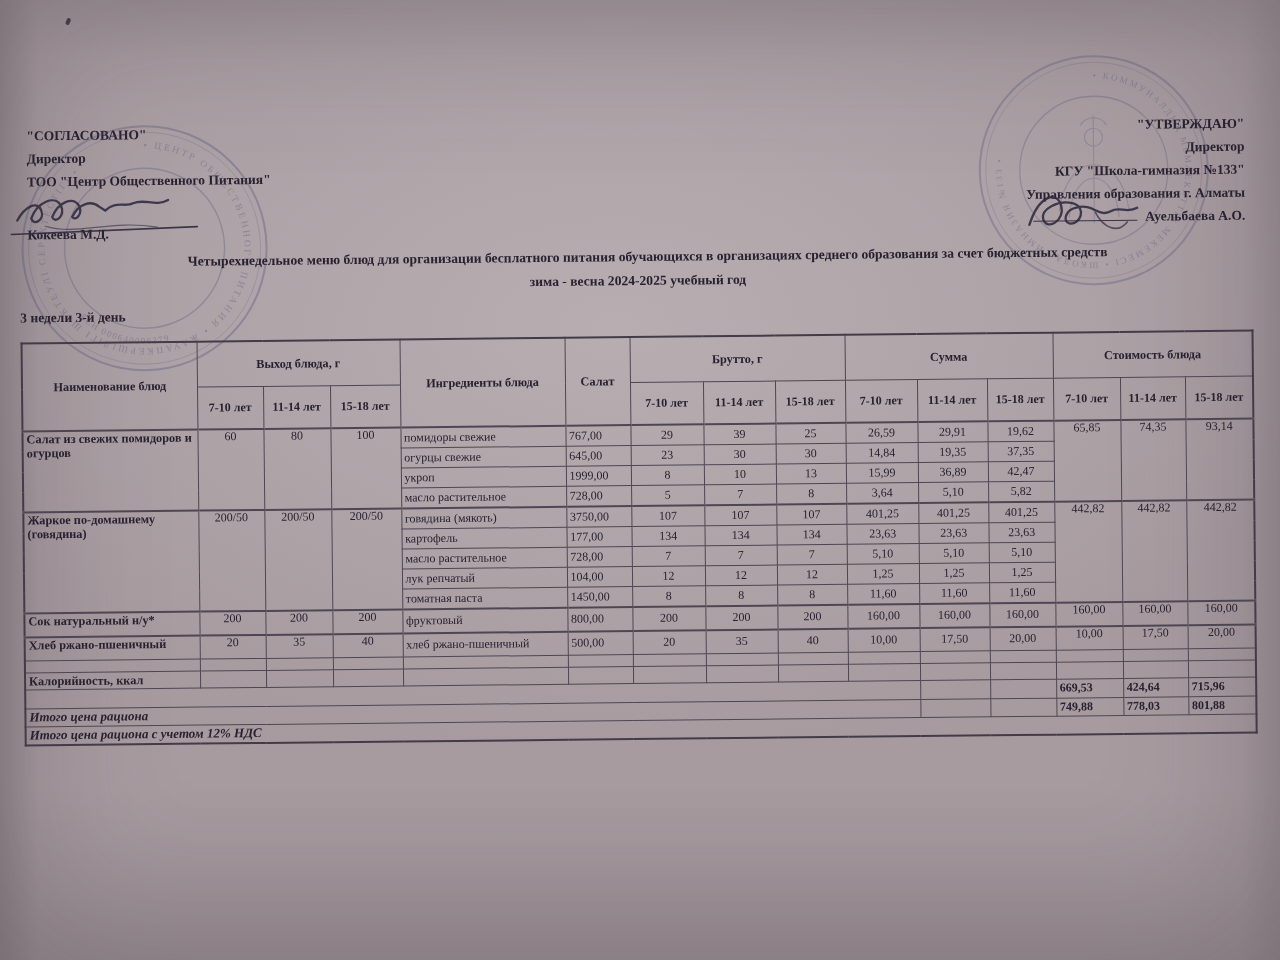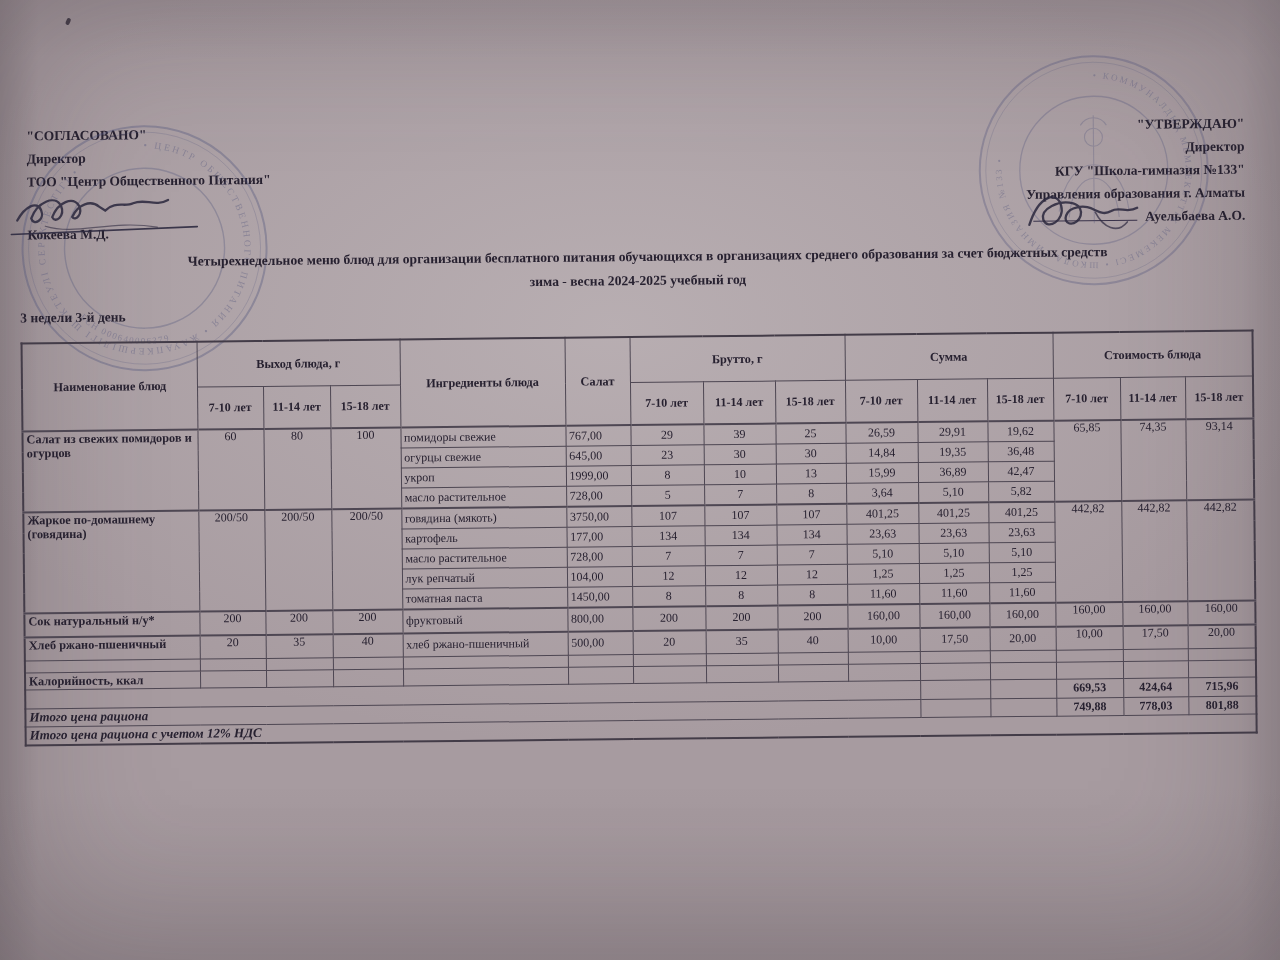--- a/index.html
+++ b/index.html
@@ -40,21 +40,21 @@
   .menu thead tr.hr2 th{height:41px;font-size:12px;}
   .menu thead th{border-bottom-width:1.5px;}
   .c-name{ text-align:left;font-weight:700;vertical-align:top;white-space:normal!important;font-size:12.3px;padding:1px 4px;line-height:1.25;}
   .c-vyhod{text-align:center;vertical-align:top;padding-top:2px;}
   .c-ingr{ text-align:left;padding-left:5px;}
   .c-price{text-align:left;padding-right:6px;}
   .c-num{  text-align:center;}
   .c-cost{ text-align:center;vertical-align:top;padding-top:2px;}
   .c-callabel{text-align:left;font-weight:700;padding-left:4px;font-size:12.4px;}
   .c-footlabel{text-align:left;font-weight:700;font-style:italic;font-size:13px;padding-left:4px;}
-  .c-footval{text-align:center;font-weight:700;padding-right:3px;}
+  .c-footval{text-align:left;font-weight:700;padding-right:3px;}
   tr.b-top td{border-top-width:2px;}
   .r-ing td{height:19px;}
   .r-one td{height:22px;}
   .r-empty td{height:11px;}
   .r-cal td{height:16px;}
   .r-calval td{height:18px;border-top-width:1.5px;}
   .r-total td{height:17px;border-top-width:1.5px;}
   .r-vat td{height:17px;border-top-width:1.5px;}
 
   
@@ -201,21 +201,21 @@
             <td class="c-cost" rowspan="4">93,14</td>
           </tr>
           <tr class="r-ing">
             <td class="c-ingr">огурцы свежие</td>
             <td class="c-price">645,00</td>
             <td class="c-num">23</td>
             <td class="c-num">30</td>
             <td class="c-num">30</td>
             <td class="c-num">14,84</td>
             <td class="c-num">19,35</td>
-            <td class="c-num">36,48</td>
+            <td class="c-num">37,35</td>
           </tr>
           <tr class="r-ing">
             <td class="c-ingr">укроп</td>
             <td class="c-price">1999,00</td>
             <td class="c-num">8</td>
             <td class="c-num">10</td>
             <td class="c-num">13</td>
             <td class="c-num">15,99</td>
             <td class="c-num">36,89</td>
             <td class="c-num">42,47</td>

